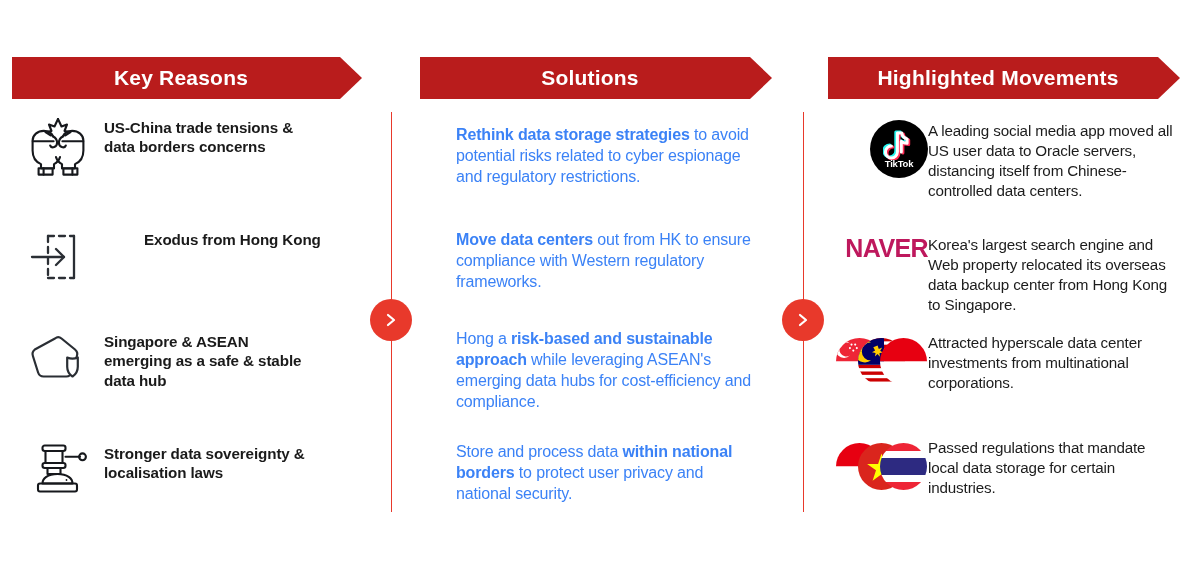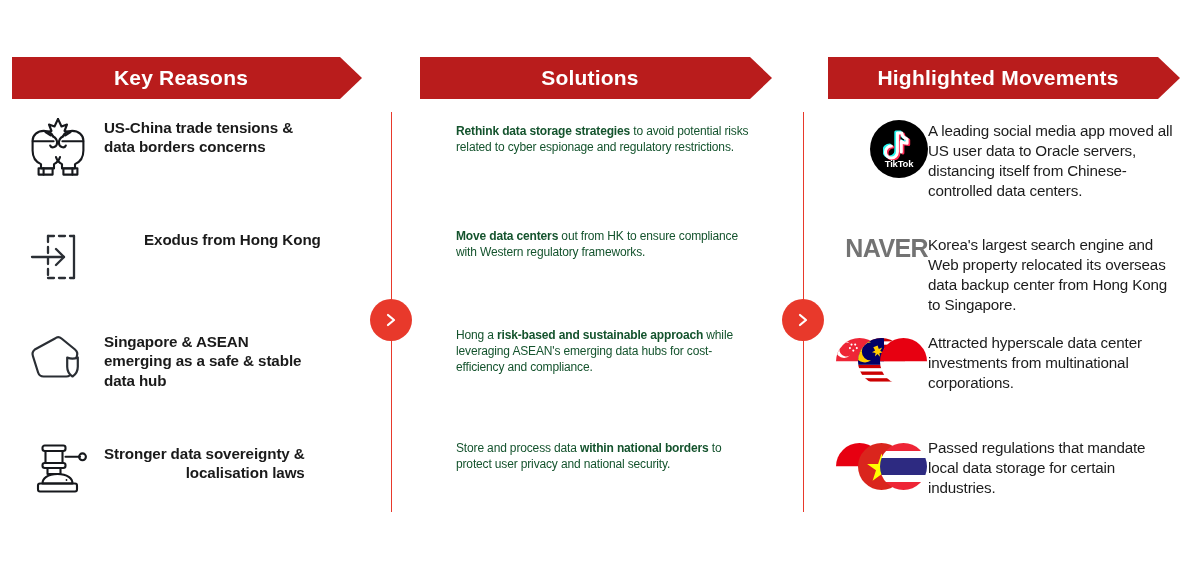--- a/index.html
+++ b/index.html
@@ -90,24 +90,24 @@
     font-size: 15.2px;
     font-weight: bold;
     line-height: 1.28;
     padding-top: 2px;
     letter-spacing: -0.1px;
   }
 
   
   .sol-row { left: 456px; width: 300px; }
   .sol-text {
-    font-size: 12px;
+    font-size: 16px;
     line-height: 1.32;
     letter-spacing: -0.15px;
-    color: #14532d;
+    color: #3b82f6;
   }
   .sol-text b { font-weight: bold; }
 
   
   .mv-row { left: 836px; width: 352px; }
   .mv-logo {
     width: 92px;
     flex: 0 0 92px;
     display: flex;
     justify-content: flex-end;
@@ -139,21 +139,21 @@
     text-align: center;
     color: #ffffff;
     font-size: 9.5px;
     font-weight: bold;
     letter-spacing: -0.2px;
   }
   .tiktok svg { position: absolute; top: 8px; left: 13px; }
 
   
   .naver-word {
-    color: #737373;
+    color: #be185d;
     font-size: 25px;
     font-weight: bold;
     letter-spacing: -0.6px;
     font-family: "Liberation Sans", sans-serif;
   }
 
   
   .flags { position: relative; width: 92px; height: 58px; }
   .flag {
     position: absolute;
@@ -259,21 +259,21 @@
         </g>
       </svg>
     </div>
     <div class="reason-text">
       <div>Singapore &amp; ASEAN</div>
       <div>emerging as a safe &amp; stable</div>
       <div>data hub</div>
     </div>
   </div>
 
-  <div class="row reason-row" style="top:442px;text-align:right;">
+  <div class="row reason-row" style="top:442px;">
     <div class="reason-icon">
       <svg class="ico" width="66" height="58" viewBox="0 0 66 58">
         <g fill="none" stroke="#16181c" stroke-width="2.1" stroke-linecap="round" stroke-linejoin="round">
 
           <rect x="17.5" y="3.5" width="23" height="5.5" rx="2.2"></rect>
 
           <rect x="20.5" y="9" width="17" height="12"></rect>
 
           <rect x="17.5" y="21" width="23" height="5" rx="2.2"></rect>
 

